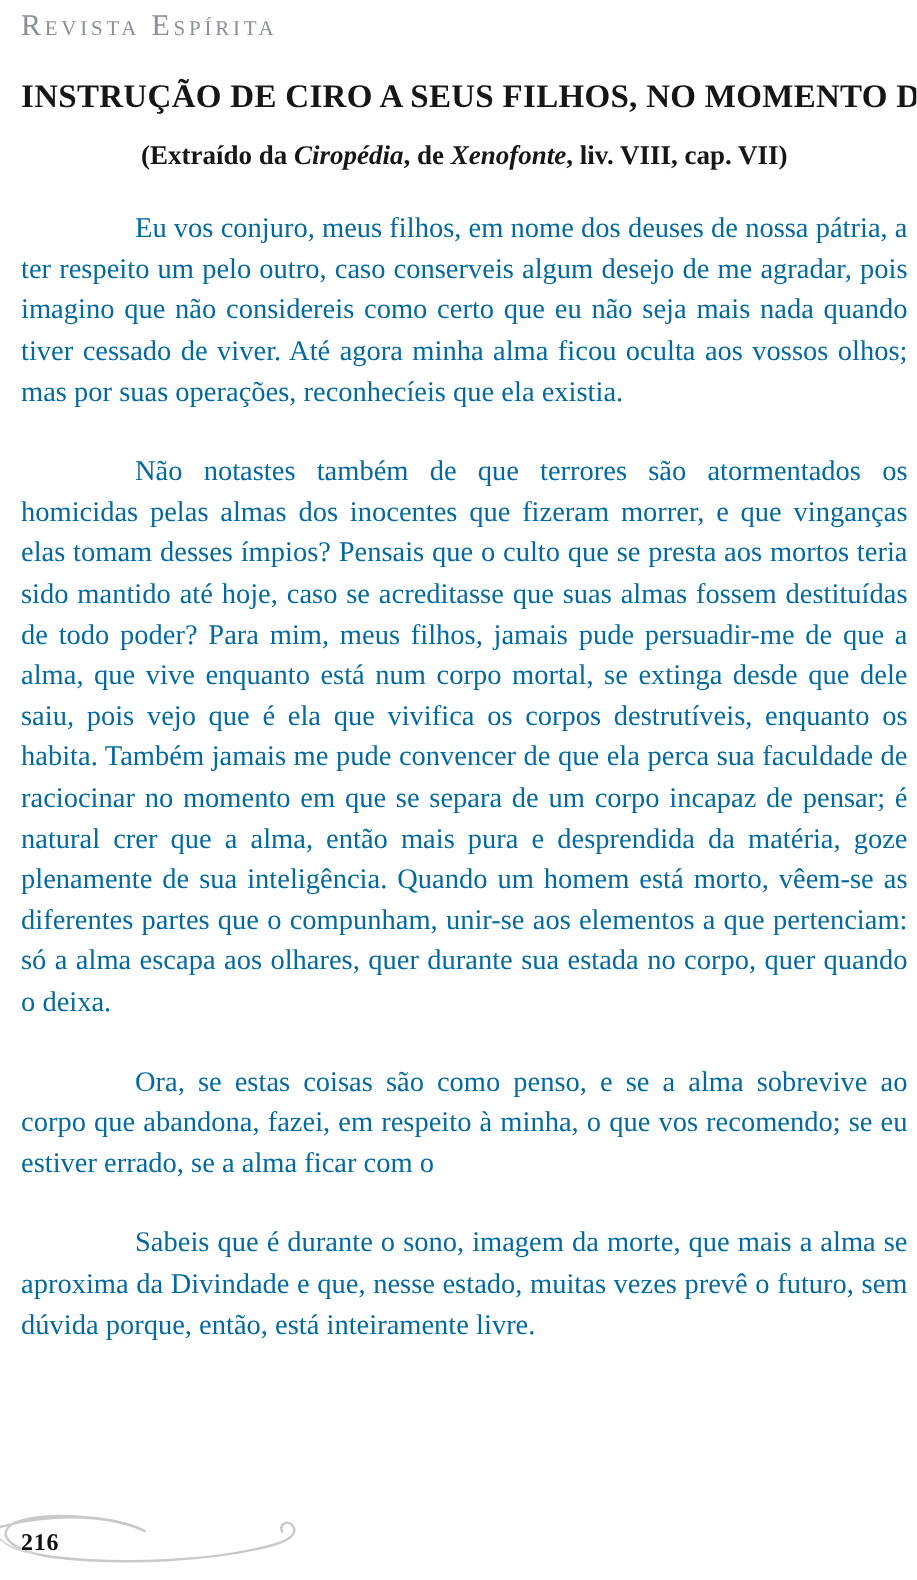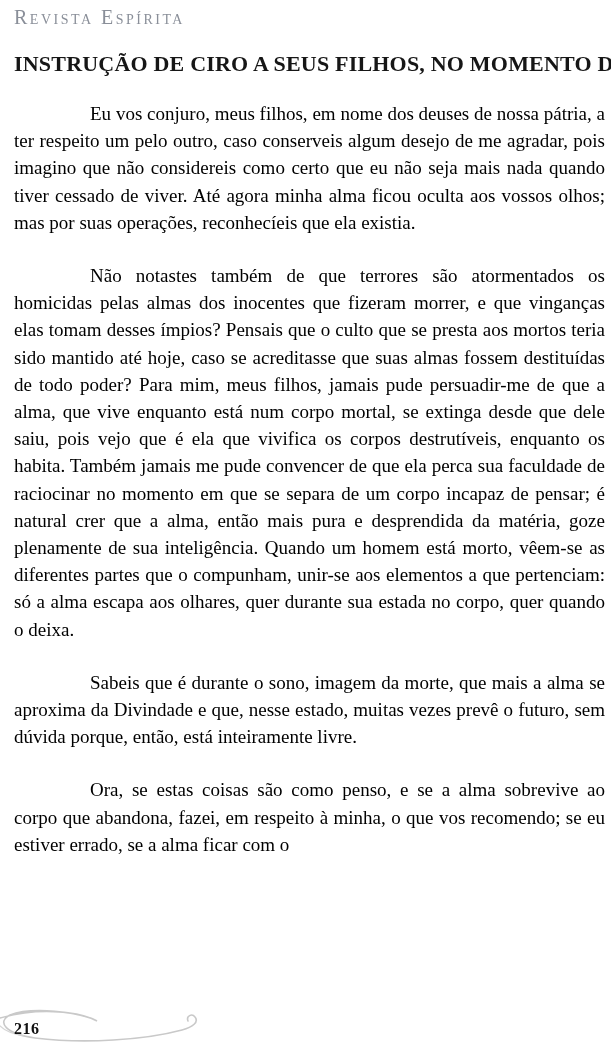--- a/index.html
+++ b/index.html
@@ -49,21 +49,21 @@
   }
   .body-text {
     margin-top: 25px;
   }
   .para {
     margin: 0 0 26px 0;
     font-size: 19px;
     line-height: 27.2px;
     text-align: justify;
     text-indent: 76px;
-    color: #000000;
+    color: #0369a1;
   }
   .flourish {
     position: absolute;
     left: 0;
     bottom: 7px;
     width: 215px;
     height: 44px;
     z-index: 0;
   }
   .page-number {
@@ -80,26 +80,27 @@
 </head>
 <body>
 
 <div class="page">
   <div class="content">
 
     <div class="running-head">Revista Espírita</div>
 
     <h1 class="doc-title">INSTRUÇÃO DE CIRO A SEUS FILHOS, NO MOMENTO DA MORTE</h1>
 
+    <div class="doc-subtitle"><span>(Extraído da </span><span class="italic">Ciropédia</span><span>, de </span><span class="italic">Xenofonte</span><span>, liv. VIII, cap. VII)</span></div>
 
     <div class="body-text">
       <p class="para">Eu vos conjuro, meus filhos, em nome dos deuses de nossa pátria, a ter respeito um pelo outro, caso conserveis algum desejo de me agradar, pois imagino que não considereis como certo que eu não seja mais nada quando tiver cessado de viver. Até agora minha alma ficou oculta aos vossos olhos; mas por suas operações, reconhecíeis que ela existia.</p>
       <p class="para">Não notastes também de que terrores são atormentados os homicidas pelas almas dos inocentes que fizeram morrer, e que vinganças elas tomam desses ímpios? Pensais que o culto que se presta aos mortos teria sido mantido até hoje, caso se acreditasse que suas almas fossem destituídas de todo poder? Para mim, meus filhos, jamais pude persuadir-me de que a alma, que vive enquanto está num corpo mortal, se extinga desde que dele saiu, pois vejo que é ela que vivifica os corpos destrutíveis, enquanto os habita. Também jamais me pude convencer de que ela perca sua faculdade de raciocinar no momento em que se separa de um corpo incapaz de pensar; é natural crer que a alma, então mais pura e desprendida da matéria, goze plenamente de sua inteligência. Quando um homem está morto, vêem-se as diferentes partes que o compunham, unir-se aos elementos a que pertenciam: só a alma escapa aos olhares, quer durante sua estada no corpo, quer quando o deixa.</p>
+      <p class="para">Ora, se estas coisas são como penso, e se a alma sobrevive ao corpo que abandona, fazei, em respeito à minha, o que vos recomendo; se eu estiver errado, se a alma ficar com o</p>
       <p class="para">Sabeis que é durante o sono, imagem da morte, que mais a alma se aproxima da Divindade e que, nesse estado, muitas vezes prevê o futuro, sem dúvida porque, então, está inteiramente livre.</p>
-      <p class="para">Ora, se estas coisas são como penso, e se a alma sobrevive ao corpo que abandona, fazei, em respeito à minha, o que vos recomendo; se eu estiver errado, se a alma ficar com o</p>
     </div>
   </div>
 
   <svg class="flourish" viewBox="0 0 215 44" xmlns="http://www.w3.org/2000/svg" aria-hidden="true">
     <path d="M 0 16
              C 35 6, 75 8, 97 19
              C 80 9, 30 5, 10 13
              C -4 20, 6 32, 35 36
              C 85 42, 145 38, 182 28
              C 193 25, 199 20, 195 15

